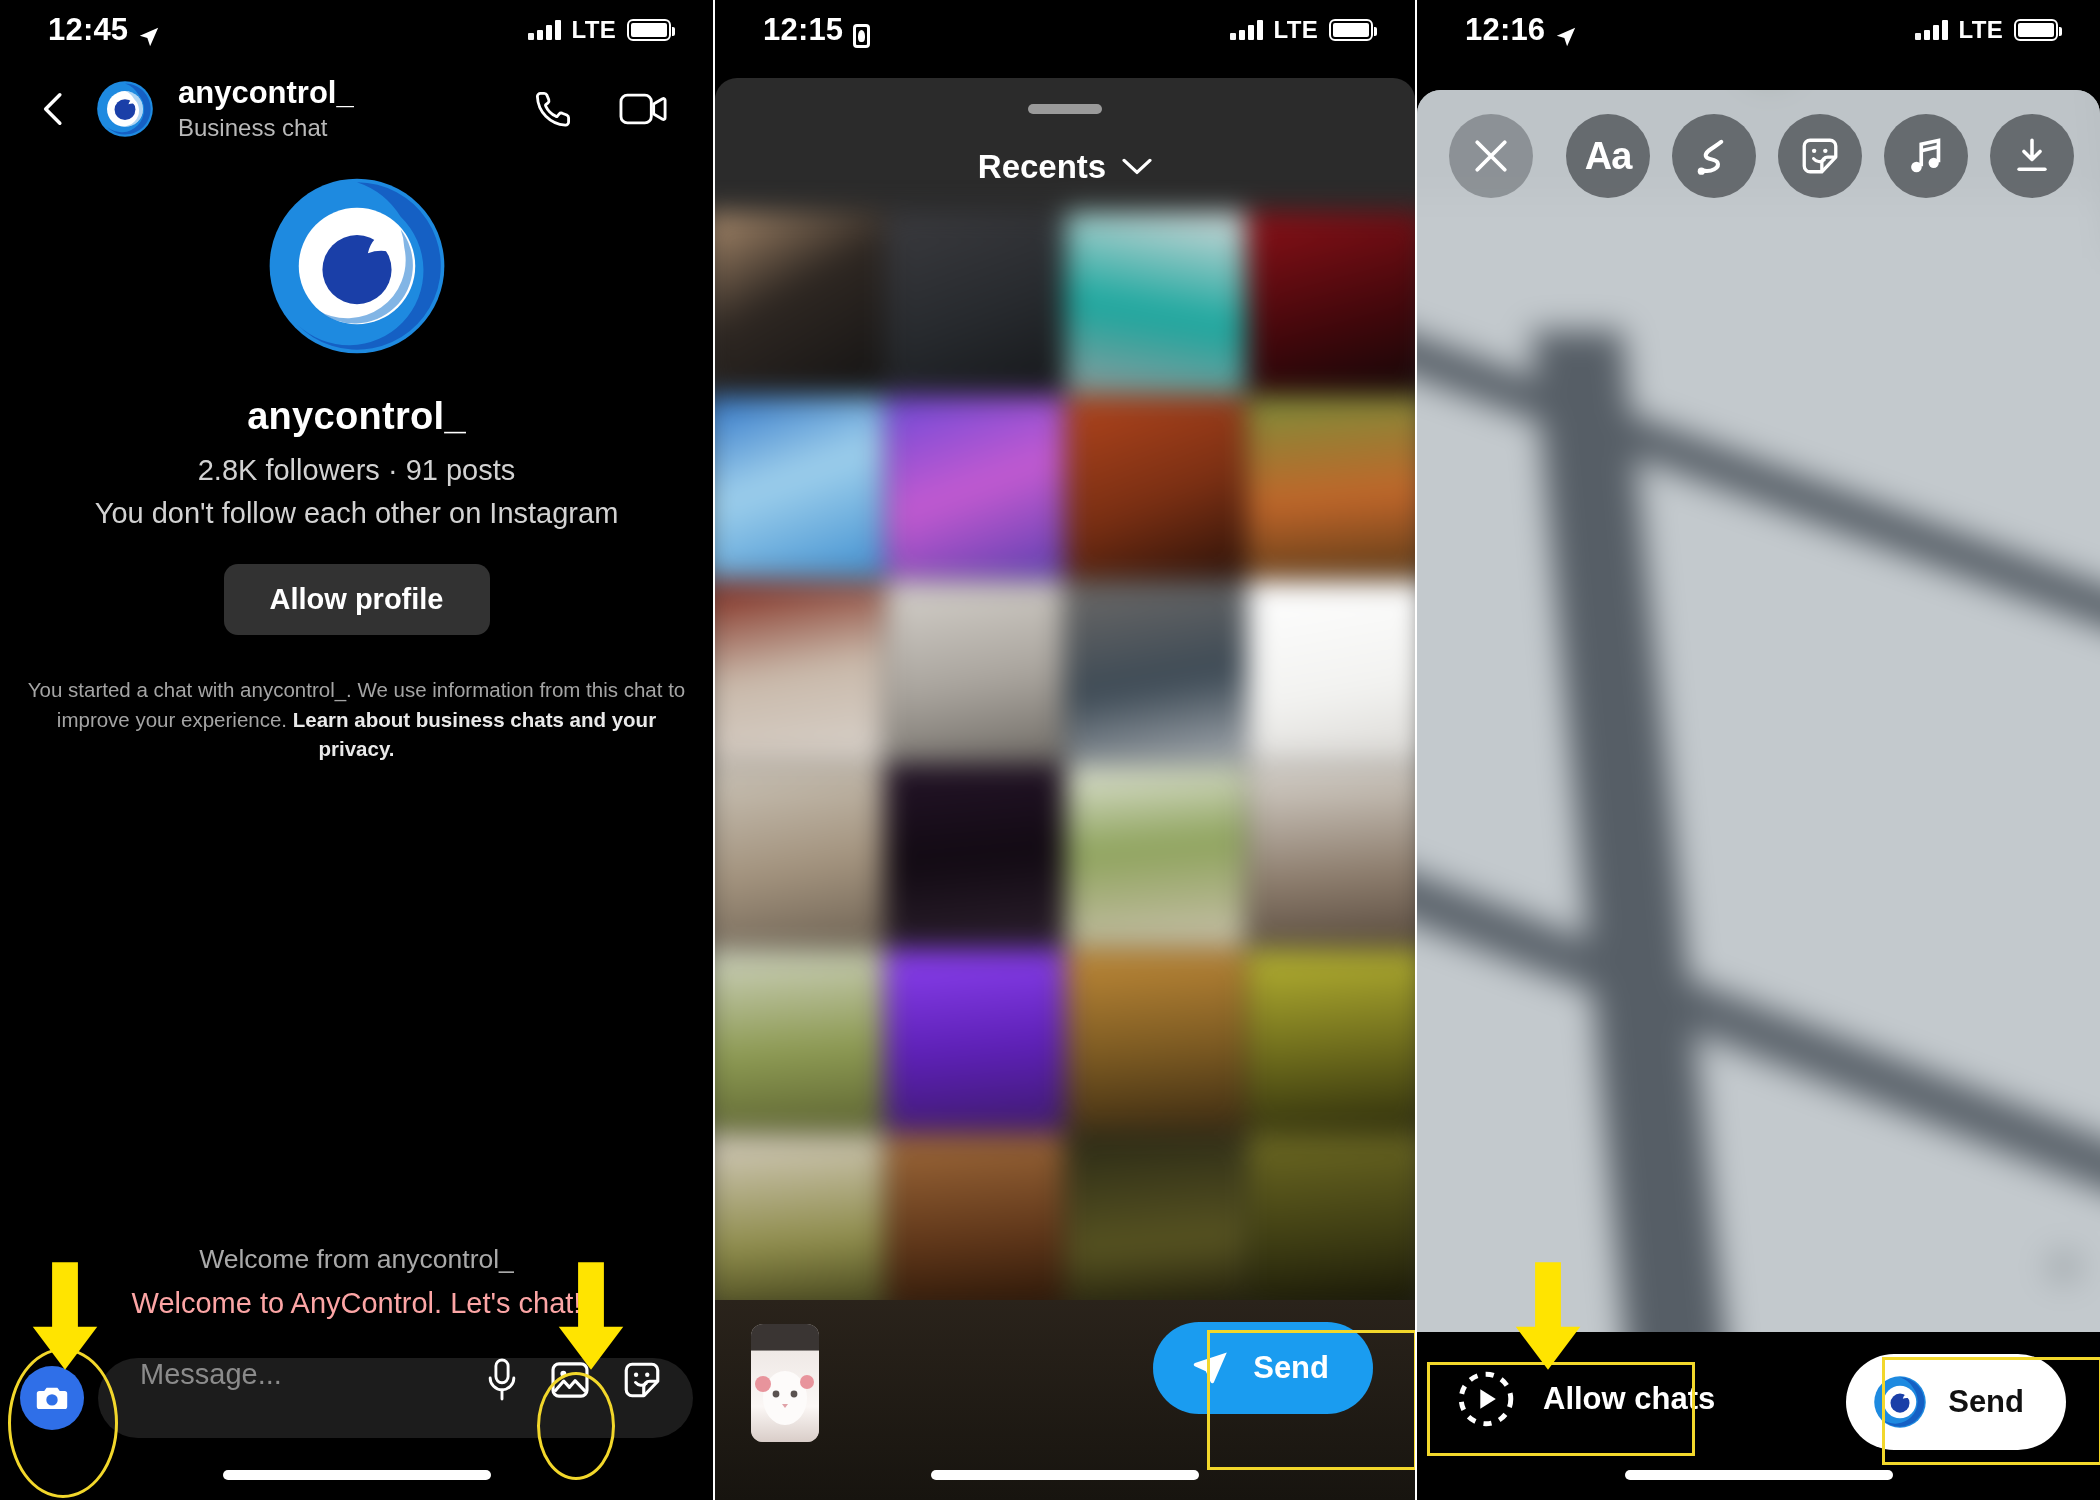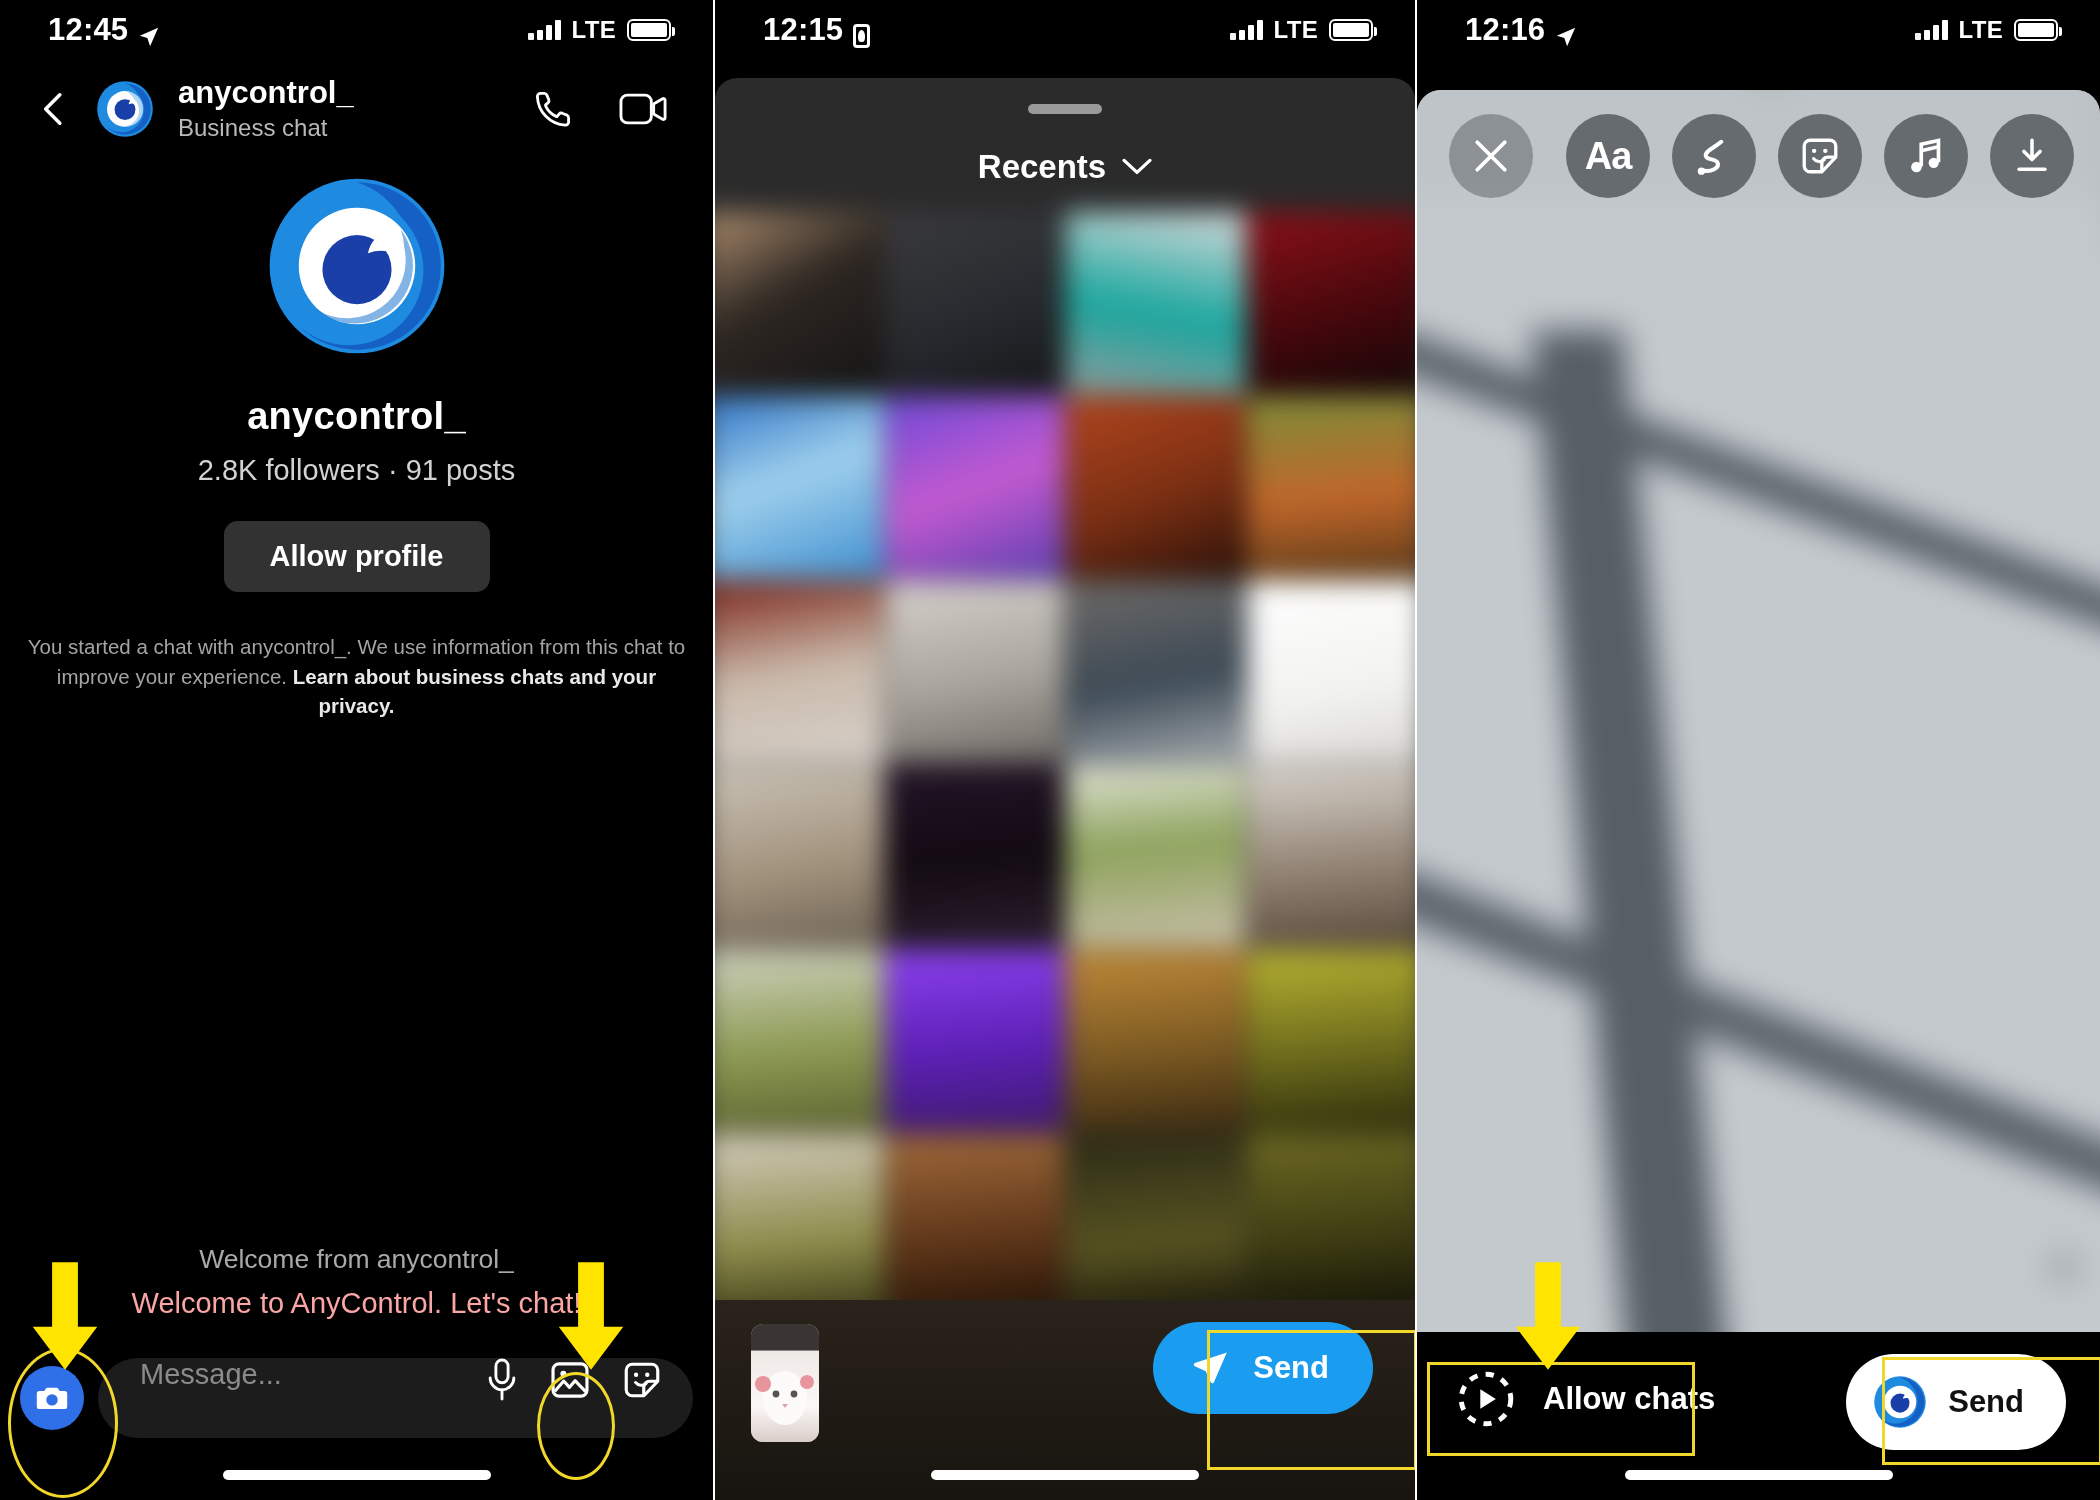--- a/index.html
+++ b/index.html
@@ -182,20 +182,21 @@
       <svg class="big-avatar" viewBox="0 0 100 100">
         <circle cx="50" cy="50" r="48" fill="#1e8ae0"></circle>
         <path d="M50 4a46 46 0 1 1-33 78 41 41 0 0 0 57-59 45 45 0 0 0-24-19z" fill="#1560c4"></path>
         <circle cx="50" cy="50" r="32" fill="#fff"></circle>
         <path d="M74 30a32 32 0 0 1-46 44 32 32 0 0 0 48-34 31 31 0 0 0-2-10z" fill="#1b78cf" opacity=".55"></path>
         <circle cx="50" cy="52" r="19" fill="#1a3fa8"></circle>
         <path d="M60 35a12 12 0 0 1 7 7 21 21 0 0 0-11 1 16 16 0 0 1 4-8z" fill="#fff"></path>
       </svg>
       <div class="p-name">anycontrol_</div>
       <div class="p-stats">2.8K followers · 91 posts</div>
+      <div class="p-follow">You don't follow each other on Instagram</div>
       <button class="view-profile">Allow profile</button>
       <div class="disclaimer">
         <span>You started a chat with anycontrol_. We use information from this chat to improve your experience. </span><b>Learn about business chats and your privacy.</b>
       </div>
     </div>
 
     <div class="welcome-wrap">
       <div class="welcome-from">Welcome from anycontrol_</div>
       <div class="welcome-msg">Welcome to AnyControl. Let's chat!</div>
     </div>

